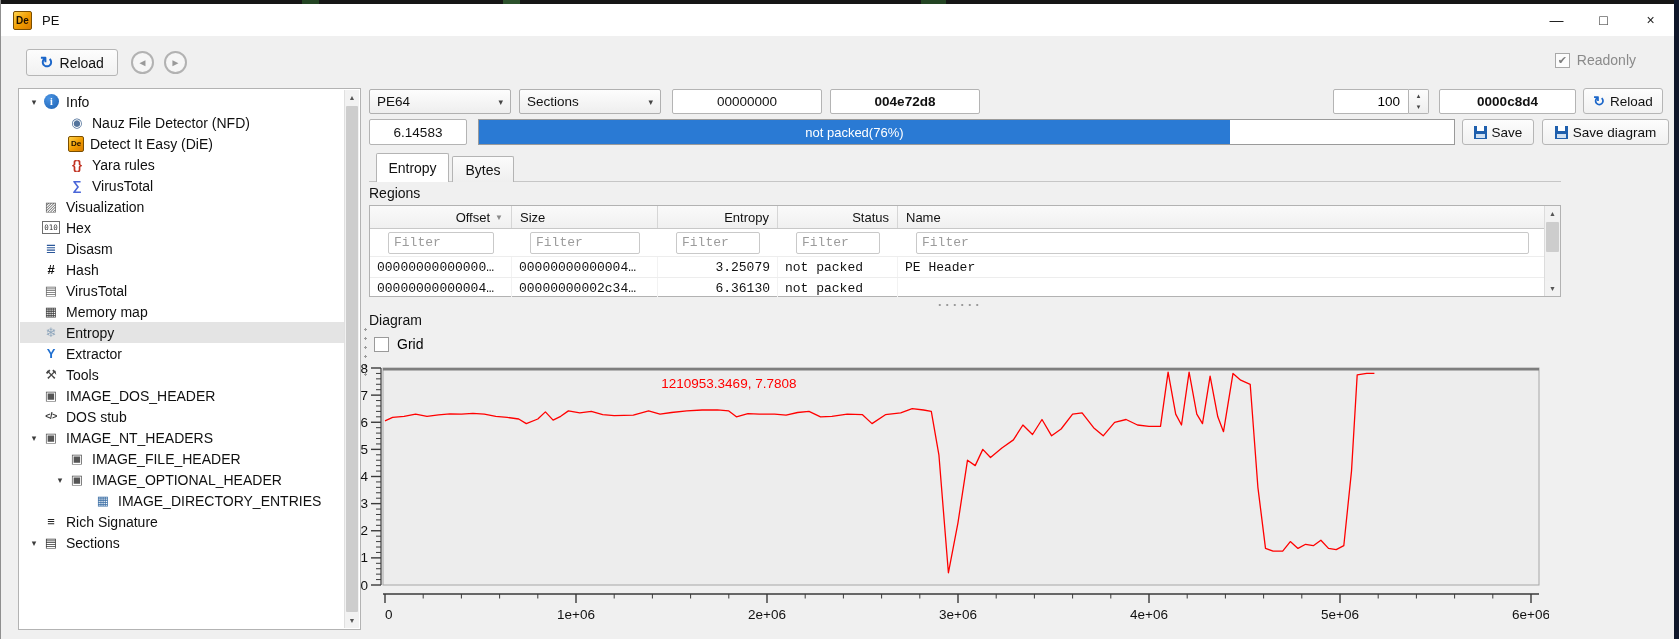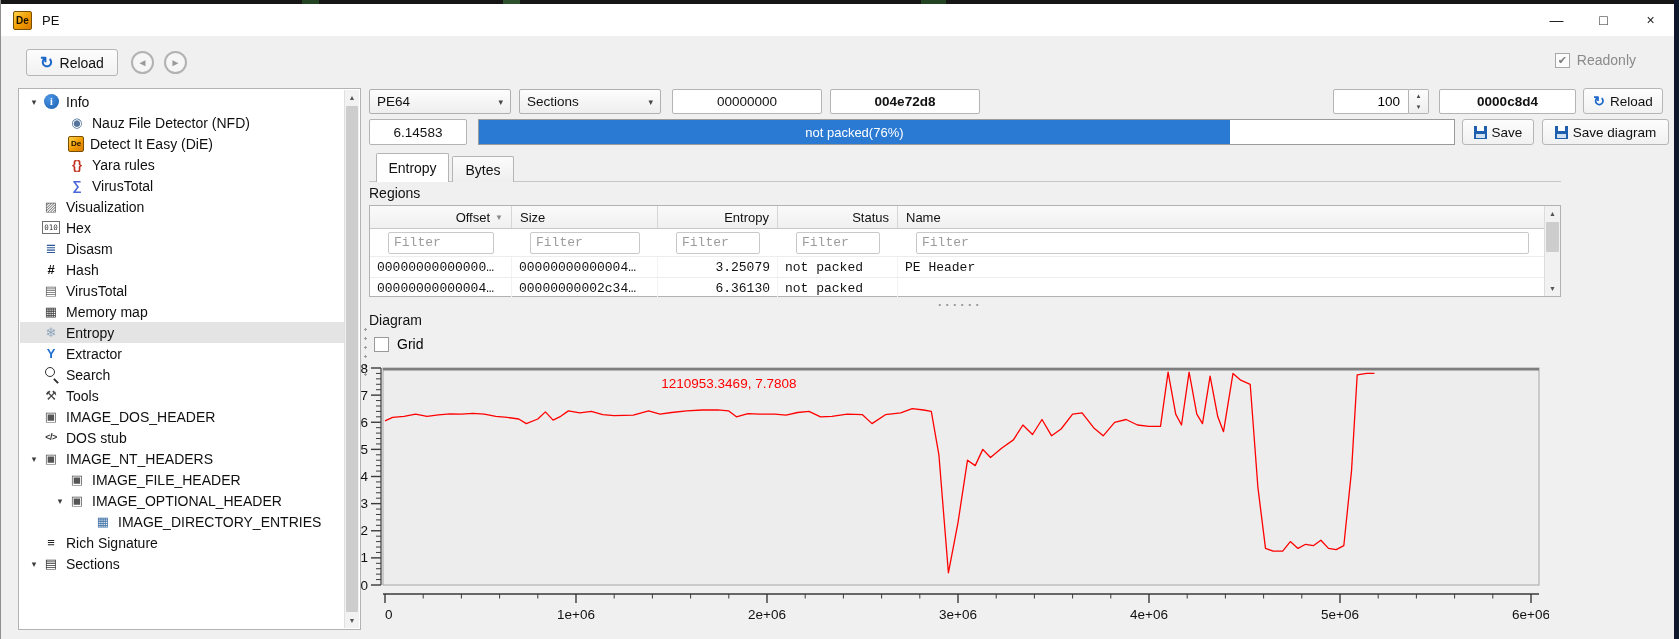--- a/index.html
+++ b/index.html
@@ -216,26 +216,20 @@
           <span class="tspacer" style="width: 6px;"></span>
           <span class="expander"></span>
           <span class="ticon" style="color: rgb(143, 166, 188);">❄</span>
           <span class="tlabel">Entropy</span>
         </div>
         <div class="trow">
           <span class="tspacer" style="width: 6px;"></span>
           <span class="expander"></span>
           <span class="ticon" style="color: rgb(31, 111, 208); font-weight: bold;">Y</span>
           <span class="tlabel">Extractor</span>
-        </div>
-        <div class="trow">
-          <span class="tspacer" style="width: 6px;"></span>
-          <span class="expander"></span>
-          <span class="ticon mag"></span>
-          <span class="tlabel">Search</span>
         </div>
         <div class="trow">
           <span class="tspacer" style="width: 6px;"></span>
           <span class="expander"></span>
           <span class="ticon" style="color: rgb(68, 68, 68);">⚒</span>
           <span class="tlabel">Tools</span>
         </div>
         <div class="trow">
           <span class="tspacer" style="width: 6px;"></span>
           <span class="expander"></span>

